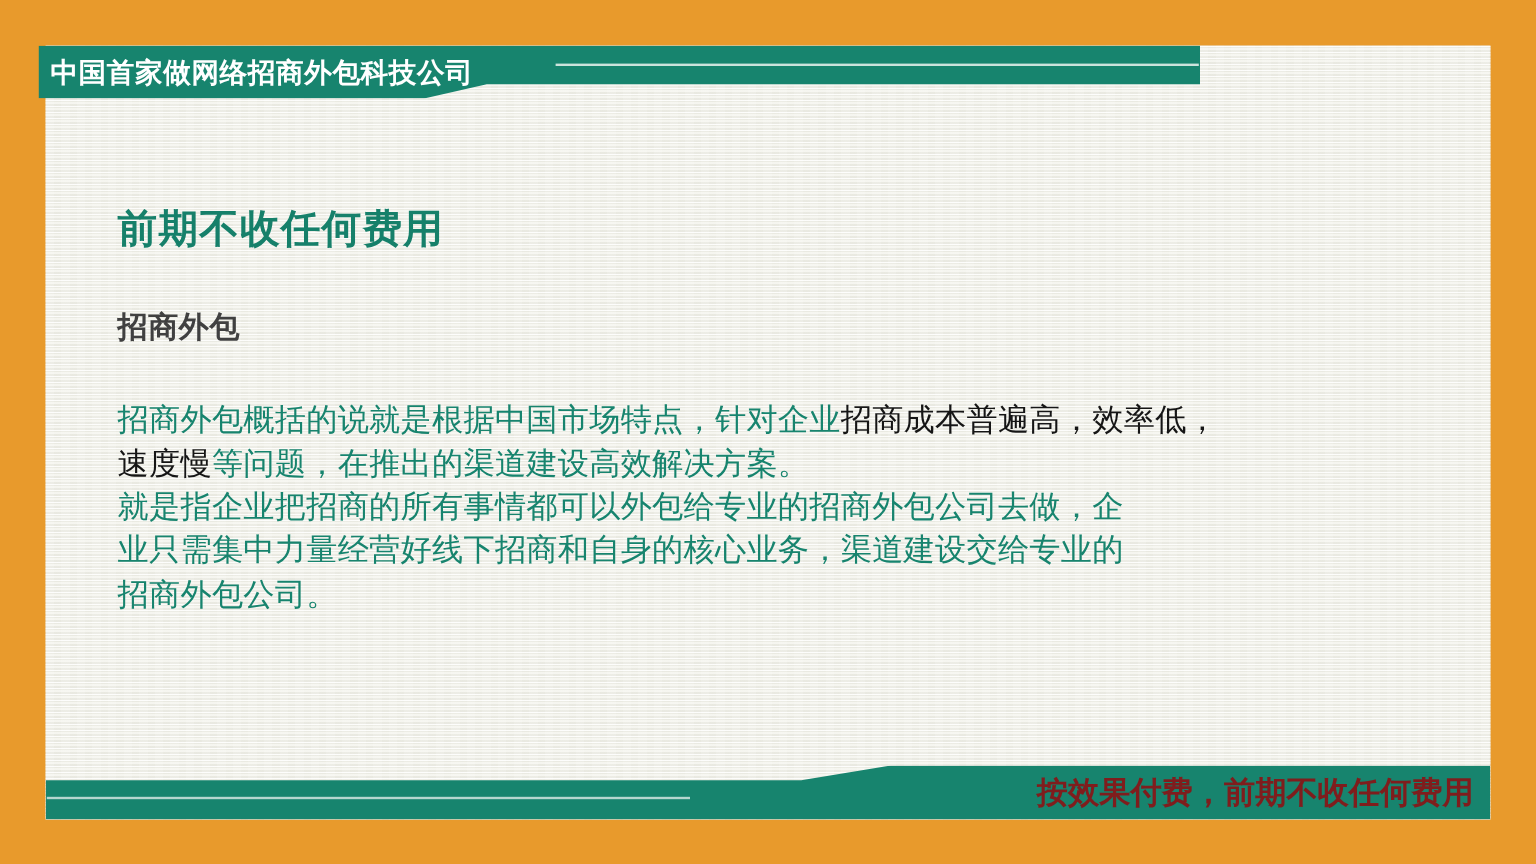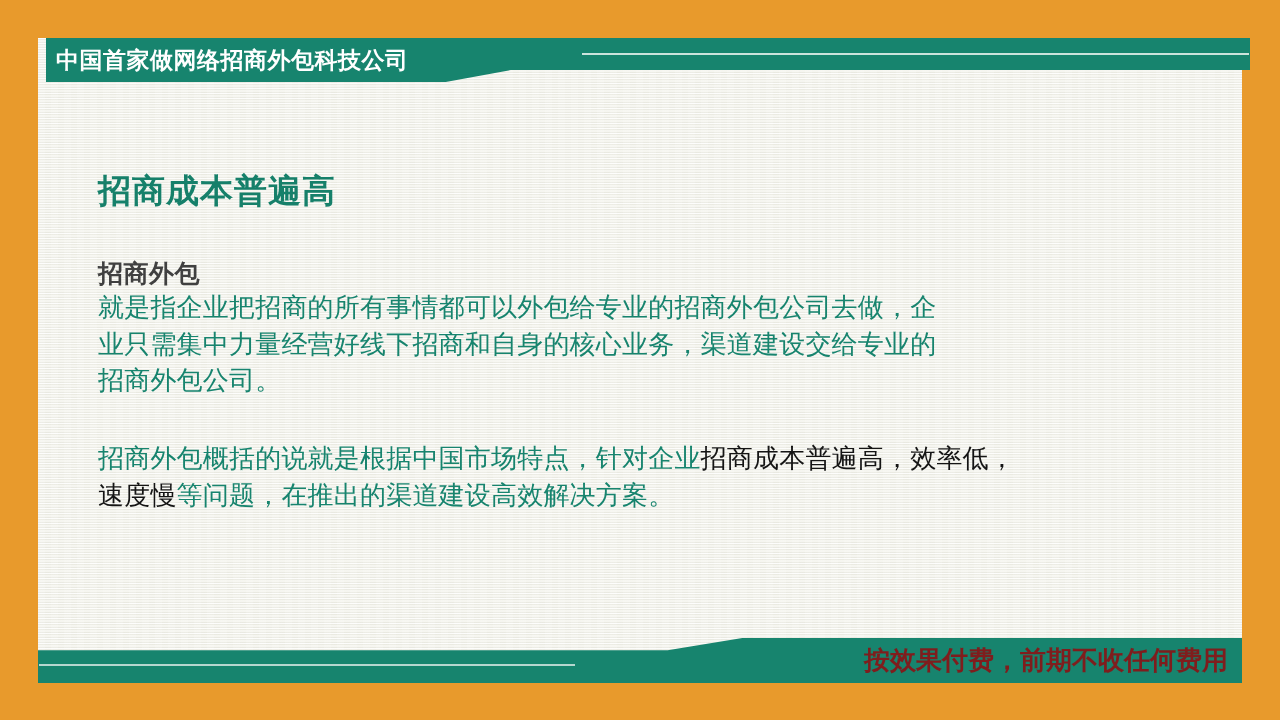--- a/index.html
+++ b/index.html
@@ -48,23 +48,23 @@
         rgba(255,255,255,0.18) 0px,
         rgba(255,255,255,0.18) 7px,
         rgba(222,222,212,0.14) 7px,
         rgba(222,222,212,0.14) 13px
       );
   }
 
   
   #header-band {
     position: absolute;
-    left: 46px;
+    left: 32px;
     top: 38px;
-    width: 1204px;
+    width: 968px;
     height: 44px;
     z-index: 4;
   }
   #header-band .band-shape {
     position: absolute;
     inset: 0;
     background: #17846E;
     clip-path: polygon(
       0 0,
       100% 0,
@@ -191,35 +191,35 @@
   <div id="content-panel"></div>
 
   <div id="header-band">
     <div class="band-shape"></div>
     <div id="header-rule"></div>
     <div id="header-title">中国首家做网络招商外包科技公司</div>
   </div>
 
   <div id="body-area">
 
-    <h1 id="slide-heading">招商成本普遍高</h1>
+    <h1 id="slide-heading">前期不收任何费用</h1>
 
     <p class="sub-heading">招商外包</p>
+
+    <p class="para second">
+      <span>招商外包概括的说就是根据中国市场特点，针对企业</span><span class="dark">招商成本普遍高，效率低，</span><br>
+      <span class="dark">速度慢</span><span>等问题，在推出的渠道建设高效解决方案。</span>
+    </p>
 
     <p class="para">
       <span>就是指企业把招商的所有事情都可以外包给专业的招商外包公司去做，企</span><br>
       <span>业只需集中力量经营好线下招商和自身的核心业务，渠道建设交给专业的</span><br>
       <span>招商外包公司。</span>
     </p>
 
-    <p class="para second">
-      <span>招商外包概括的说就是根据中国市场特点，针对企业</span><span class="dark">招商成本普遍高，效率低，</span><br>
-      <span class="dark">速度慢</span><span>等问题，在推出的渠道建设高效解决方案。</span>
-    </p>
-
   </div>
 
   <div id="footer-band">
     <div class="band-shape"></div>
     <div id="footer-rule"></div>
     <div id="footer-text">按效果付费，前期不收任何费用</div>
   </div>
 
 </div>
 

